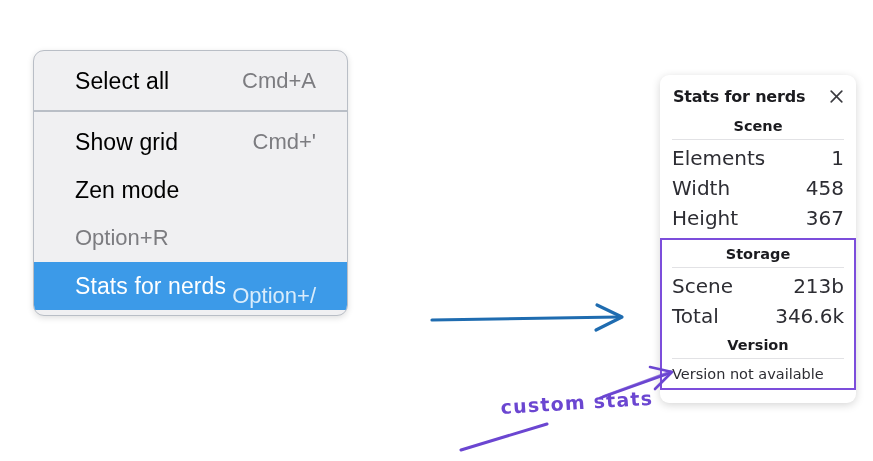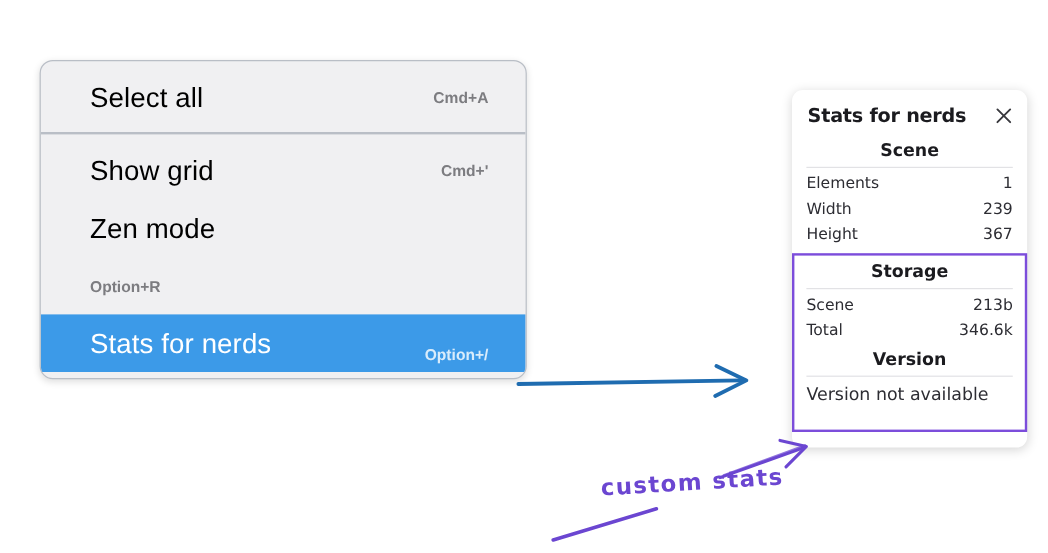--- a/index.html
+++ b/index.html
@@ -14,21 +14,21 @@
     font-family: "Liberation Sans", sans-serif;
     position: relative;
     overflow: hidden;
   }
 
   
   #context-menu {
     position: absolute;
     left: 33px;
     top: 50px;
-    width: 406px;
+    width: 315px;
     background: #f0f0f2;
     border: 1px solid #b9bec6;
     border-radius: 11px;
     box-shadow: 0 2px 6px rgba(0,0,0,0.13);
     overflow: hidden;
     box-sizing: border-box;
   }
   .menu-section {
     padding: 6px 0 5px 0;
   }
@@ -47,24 +47,23 @@
   .menu-item.selected {
     background: #3c9ae8;
   }
   .menu-label {
     font-size: 23px;
     color: #000000;
     letter-spacing: 0.1px;
     white-space: nowrap;
   }
   .menu-shortcut {
-    font-size: 13px;
+    font-size: 22px;
     color: #7c7c80;
     white-space: nowrap;
-    font-weight: bold;
   }
   .menu-item.selected .menu-label { color: #ffffff; }
   .menu-item.selected .menu-shortcut { color: #d9ecfb; margin-top: 19px; }
 
   
   #stats-panel {
     position: absolute;
     left: 660px;
     top: 75px;
     width: 196px;
@@ -106,37 +105,37 @@
   }
   .group-rule {
     height: 1px;
     background: #e2e2e5;
     margin: 0 0 3px 0;
   }
   .stat-row {
     display: flex;
     justify-content: space-between;
     align-items: baseline;
-    font-size: 13px;
+    font-size: 20px;
     color: #2d2d33;
     padding: 3px 0;
   }
   .stat-key { white-space: nowrap; }
   .stat-val { white-space: nowrap; }
   .stat-single {
     font-size: 14.5px;
     color: #2d2d33;
     padding: 4px 0 2px 0;
     white-space: nowrap;
   }
   
   #custom-stats-region {
     border: 2px solid #7c4ddb;
     margin: 5px 0 0 0;
-    padding: 0 10px 19px 10px;
+    padding: 0 10px 4px 10px;
   }
   #custom-stats-region .group-title { padding-top: 6px; }
 
   
   #annotations {
     position: absolute;
     left: 0; top: 0;
     width: 873px;
     height: 461px;
     pointer-events: none;
@@ -200,21 +199,21 @@
 
   <div class="stats-group">
     <div class="group-title">Scene</div>
     <div class="group-rule"></div>
     <div class="stat-row">
       <span class="stat-key">Elements</span>
       <span class="stat-val">1</span>
     </div>
     <div class="stat-row">
       <span class="stat-key">Width</span>
-      <span class="stat-val">239</span>
+      <span class="stat-val">458</span>
     </div>
     <div class="stat-row">
       <span class="stat-key">Height</span>
       <span class="stat-val">367</span>
     </div>
   </div>
 
   <div id="custom-stats-region">
 
     <div>

